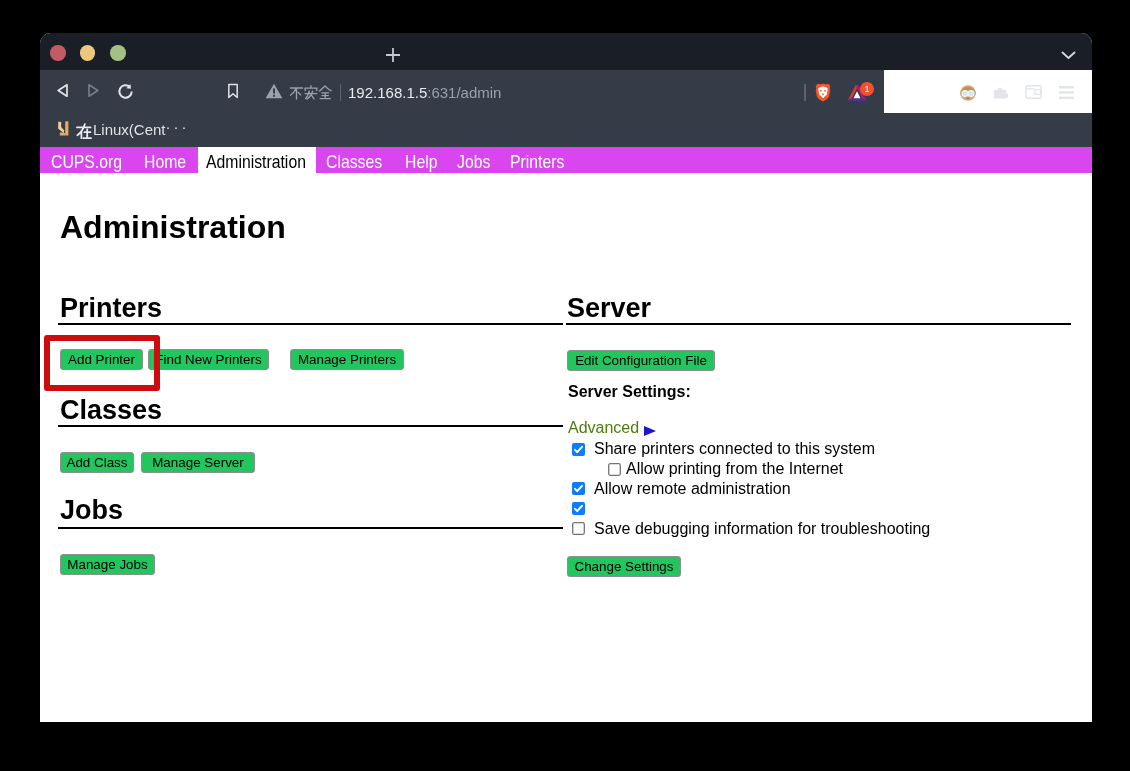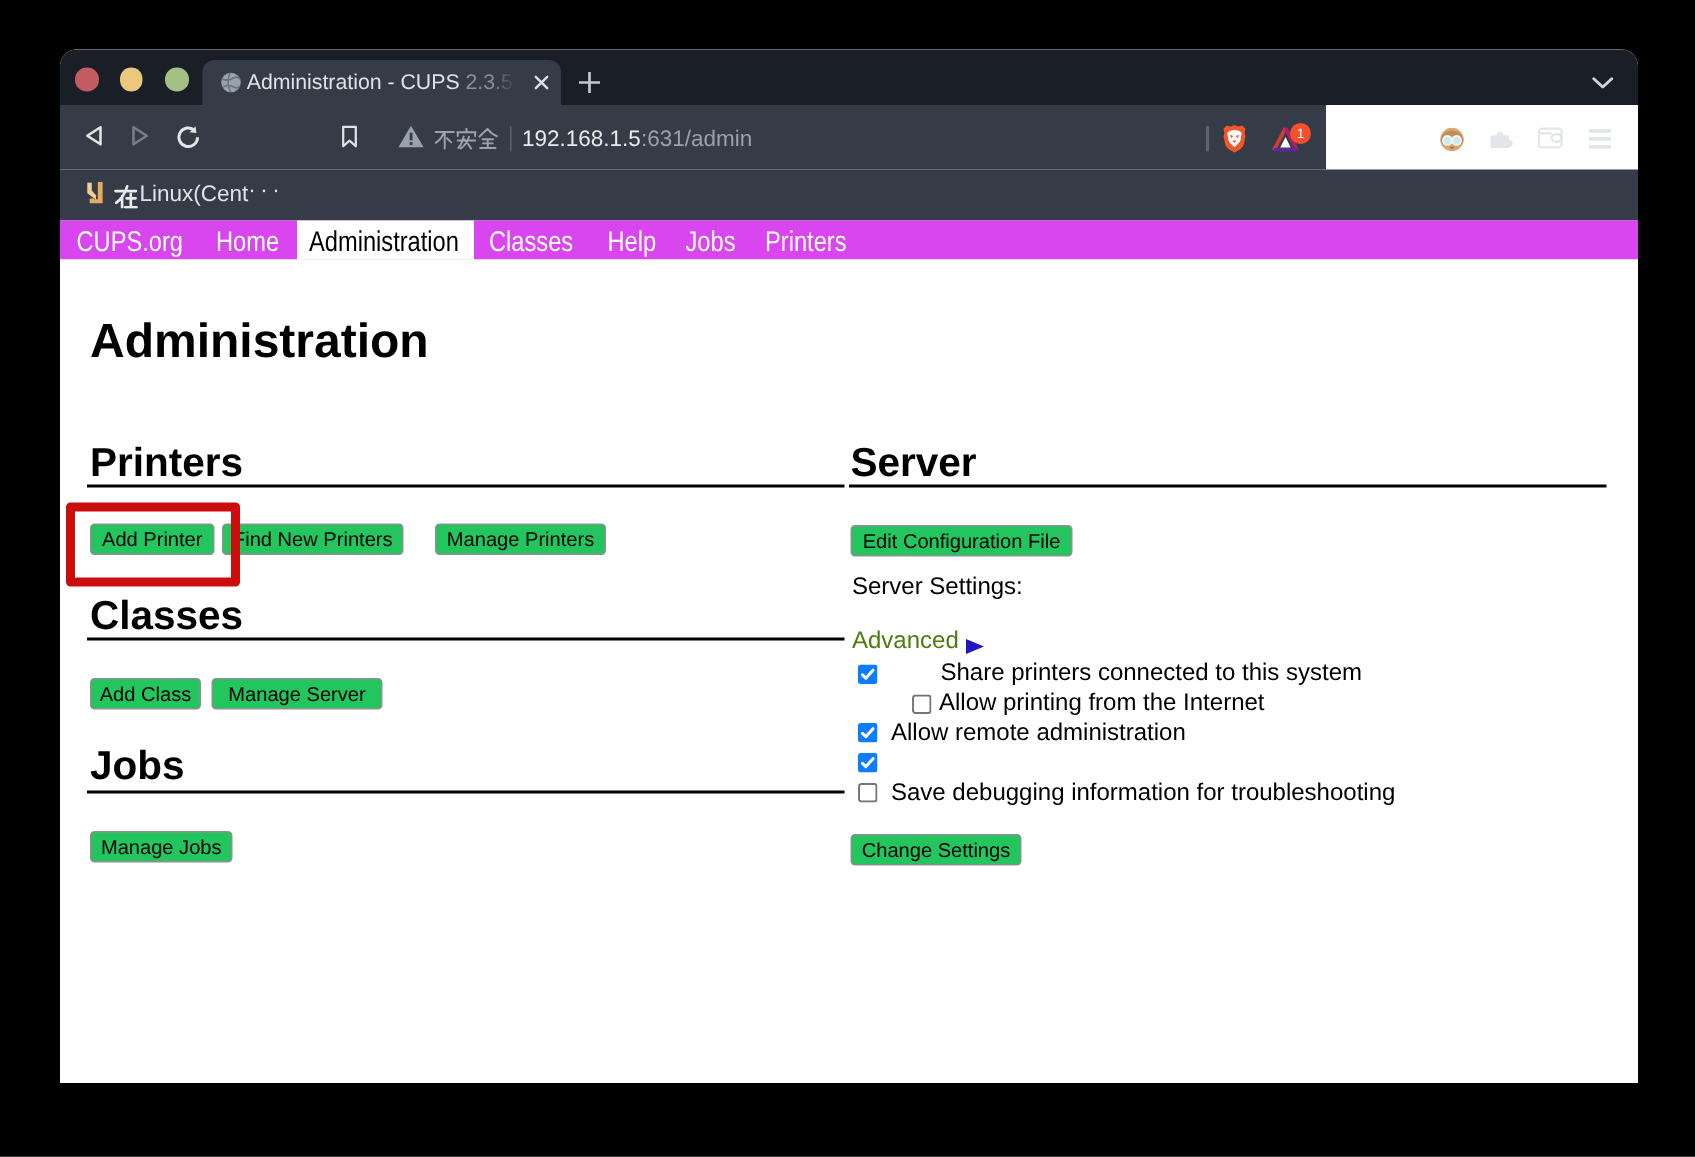--- a/index.html
+++ b/index.html
@@ -15,42 +15,31 @@
 #tab{position:absolute;left:94.5px;top:7px;width:239.5px;height:30px;background:#353b47;border-radius:8px 8px 0 0}
 .tabtitle{position:absolute;left:30px;top:6.5px;font-size:14.2px;color:#dee1e6;white-space:nowrap;letter-spacing:0}
 .fade{color:#8a919d;-webkit-mask-image:linear-gradient(to right,#000 55%,transparent 105%);mask-image:linear-gradient(to right,#000 55%,transparent 105%)}
 .navitem{position:absolute;top:0;height:30px;line-height:30px;color:#fff;font-size:19px;white-space:nowrap;transform:scaleX(.83);transform-origin:0 50%}
 .btn{position:absolute;background:#22c55e;border:1px solid #8f8f8f;border-radius:3px;font-size:13.4px;color:#000;text-align:center;height:21px;line-height:19px;white-space:nowrap}
 .h2u{position:absolute;height:2px;background:#000}
 h1,h2{position:absolute;color:#000;white-space:nowrap;font-family:"Liberation Sans",sans-serif}
 h1{font-size:32px;font-weight:bold}
 h2{font-size:27px;font-weight:bold}
 .cblabel{position:absolute;font-size:16px;color:#000;white-space:nowrap}
-.bold16{position:absolute;font-size:16px;font-weight:normal;color:#000;white-space:nowrap}
+.bold16{position:absolute;font-size:16px;font-weight:bold;color:#000;white-space:nowrap}
 #redbox{position:absolute;left:4px;top:162px;width:116px;height:56px;border:6.5px solid #cb0d0d;border-radius:3px}
 .ftxt{position:absolute;left:10px;top:9px;font-size:11.9px;color:#d2d2d2;white-space:nowrap}
 </style></head>
 <body>
 <div id="win">
 
   <div id="tabstrip">
     <div class="tl" style="left:10px;background:#c25b62"></div>
     <div class="tl" style="left:39.7px;background:#ecc77e"></div>
     <div class="tl" style="left:70px;background:#a3c183"></div>
-    <div id="tab">
-      <svg class="abs" style="left:12px;top:8px" width="14" height="14" viewBox="0 0 14 14">
-        <circle cx="7" cy="7" r="6.5" fill="#9aa2ac"></circle>
-        <path d="M1.2 4.6 Q5 6.4 8.4 4.2 Q11.6 2.4 12.6 4.8 M1.6 9.8 Q5.4 8.4 8.8 10 Q11.8 11.4 12.8 9.2" stroke="#6a7280" stroke-width="1.1" fill="none"></path>
-        <path d="M6.4 .6 Q3.4 7 6.8 13.4" stroke="#6a7280" stroke-width="1" fill="none"></path>
-      </svg>
-      <span class="tabtitle">Administration - CUPS <span class="fade">2.3.5</span></span>
-      <svg class="abs" style="left:221px;top:10px" width="10" height="10" viewBox="0 0 10 10">
-        <path d="M1.2 1.2 L8.8 8.8 M8.8 1.2 L1.2 8.8" stroke="#dbdfe4" stroke-width="1.6" stroke-linecap="round"></path>
-      </svg>
-    </div>
     <svg class="abs" style="left:346px;top:15px" width="14" height="14" viewBox="0 0 14 14">
       <path d="M7 0 V14 M0 7 H14" stroke="#c4c9d0" stroke-width="1.8"></path>
     </svg>
     <svg class="abs" style="left:1021px;top:18px" width="15" height="9" viewBox="0 0 15 9">
       <path d="M1.5 1.5 L7.5 7 L13.5 1.5" stroke="#ced3da" stroke-width="2" fill="none" stroke-linecap="round" stroke-linejoin="round"></path>
     </svg>
   </div>
 
   <div id="toolbar">
 
@@ -197,21 +186,21 @@
 
     <div class="abs" style="left:528px;top:246px;font-size:16px;color:#4d7c0f;white-space:nowrap">Advanced</div>
     <svg class="abs" style="left:604px;top:252.5px" width="12" height="10" viewBox="0 0 12 10">
         <path d="M0 0 L12 5 L0 10 Z" fill="#2016c8"></path>
       </svg>
 
     <svg class="abs" style="left:531.5px;top:269.8px" width="13" height="13" viewBox="0 0 13 13">
         <rect width="13" height="13" rx="2" fill="#0d7cff"></rect>
         <path d="M3 6.9 L5.2 9.1 L10 3.8" stroke="#fff" stroke-width="2" fill="none" stroke-linecap="round" stroke-linejoin="round"></path>
       </svg>
-    <div class="cblabel" style="left:587px;top:267.2px">Share printers connected to this system</div>
+    <div class="cblabel" style="left:554px;top:267.2px">Share printers connected to this system</div>
 
     <svg class="abs" style="left:567.5px;top:289.5px" width="13" height="13" viewBox="0 0 13 13">
         <rect x=".7" y=".7" width="11.6" height="11.6" rx="1.5" fill="#fff" stroke="#747474" stroke-width="1.3"></rect>
       </svg>
     <div class="cblabel" style="left:586px;top:286.9px">Allow printing from the Internet</div>
 
     <svg class="abs" style="left:531.5px;top:309.3px" width="13" height="13" viewBox="0 0 13 13">
         <rect width="13" height="13" rx="2" fill="#0d7cff"></rect>
         <path d="M3 6.9 L5.2 9.1 L10 3.8" stroke="#fff" stroke-width="2" fill="none" stroke-linecap="round" stroke-linejoin="round"></path>
       </svg>

